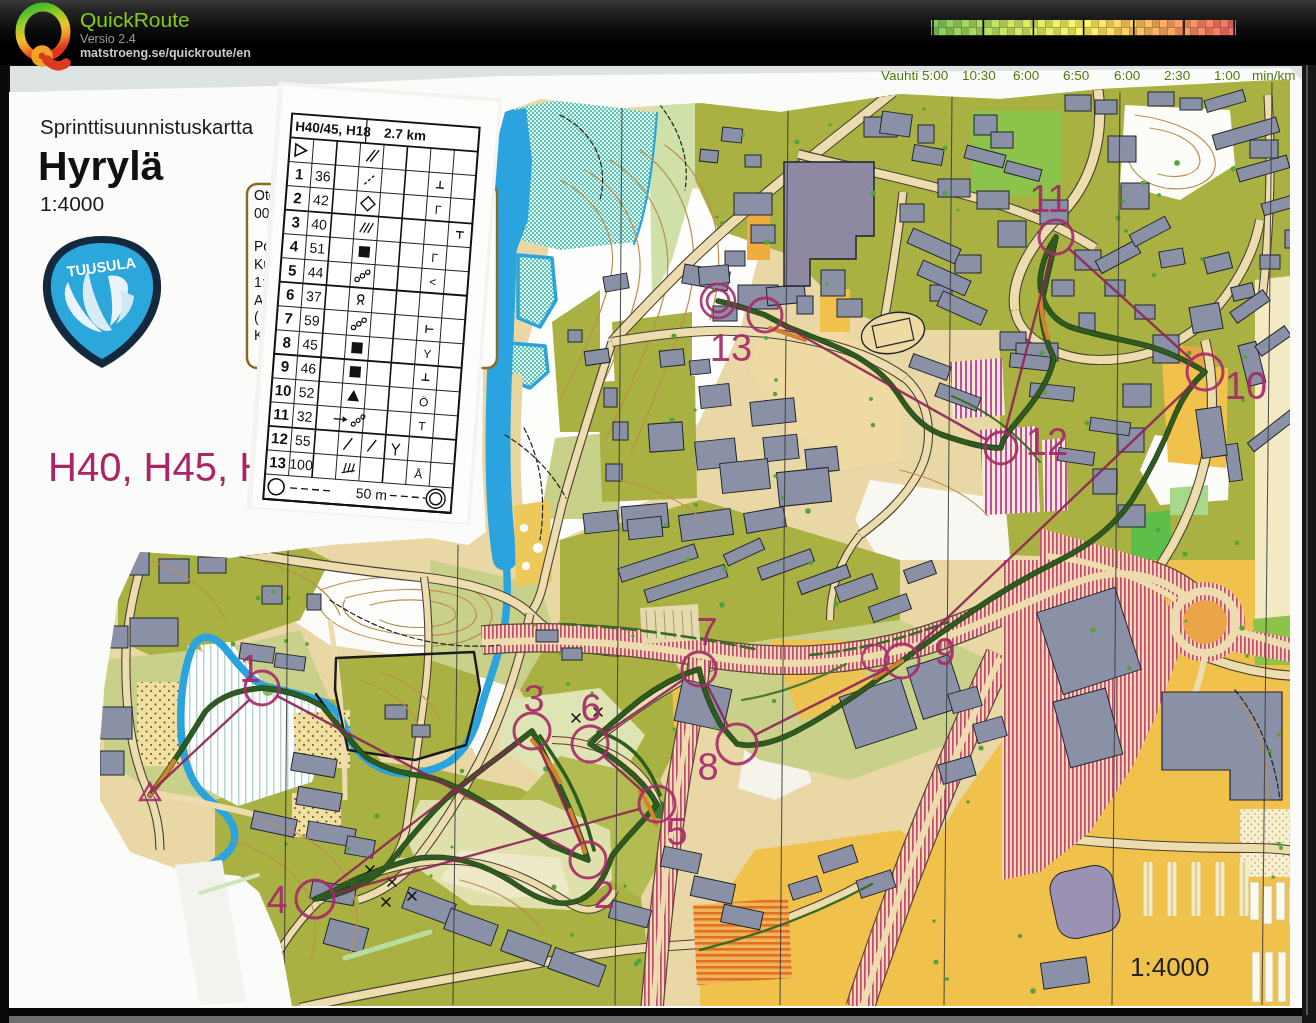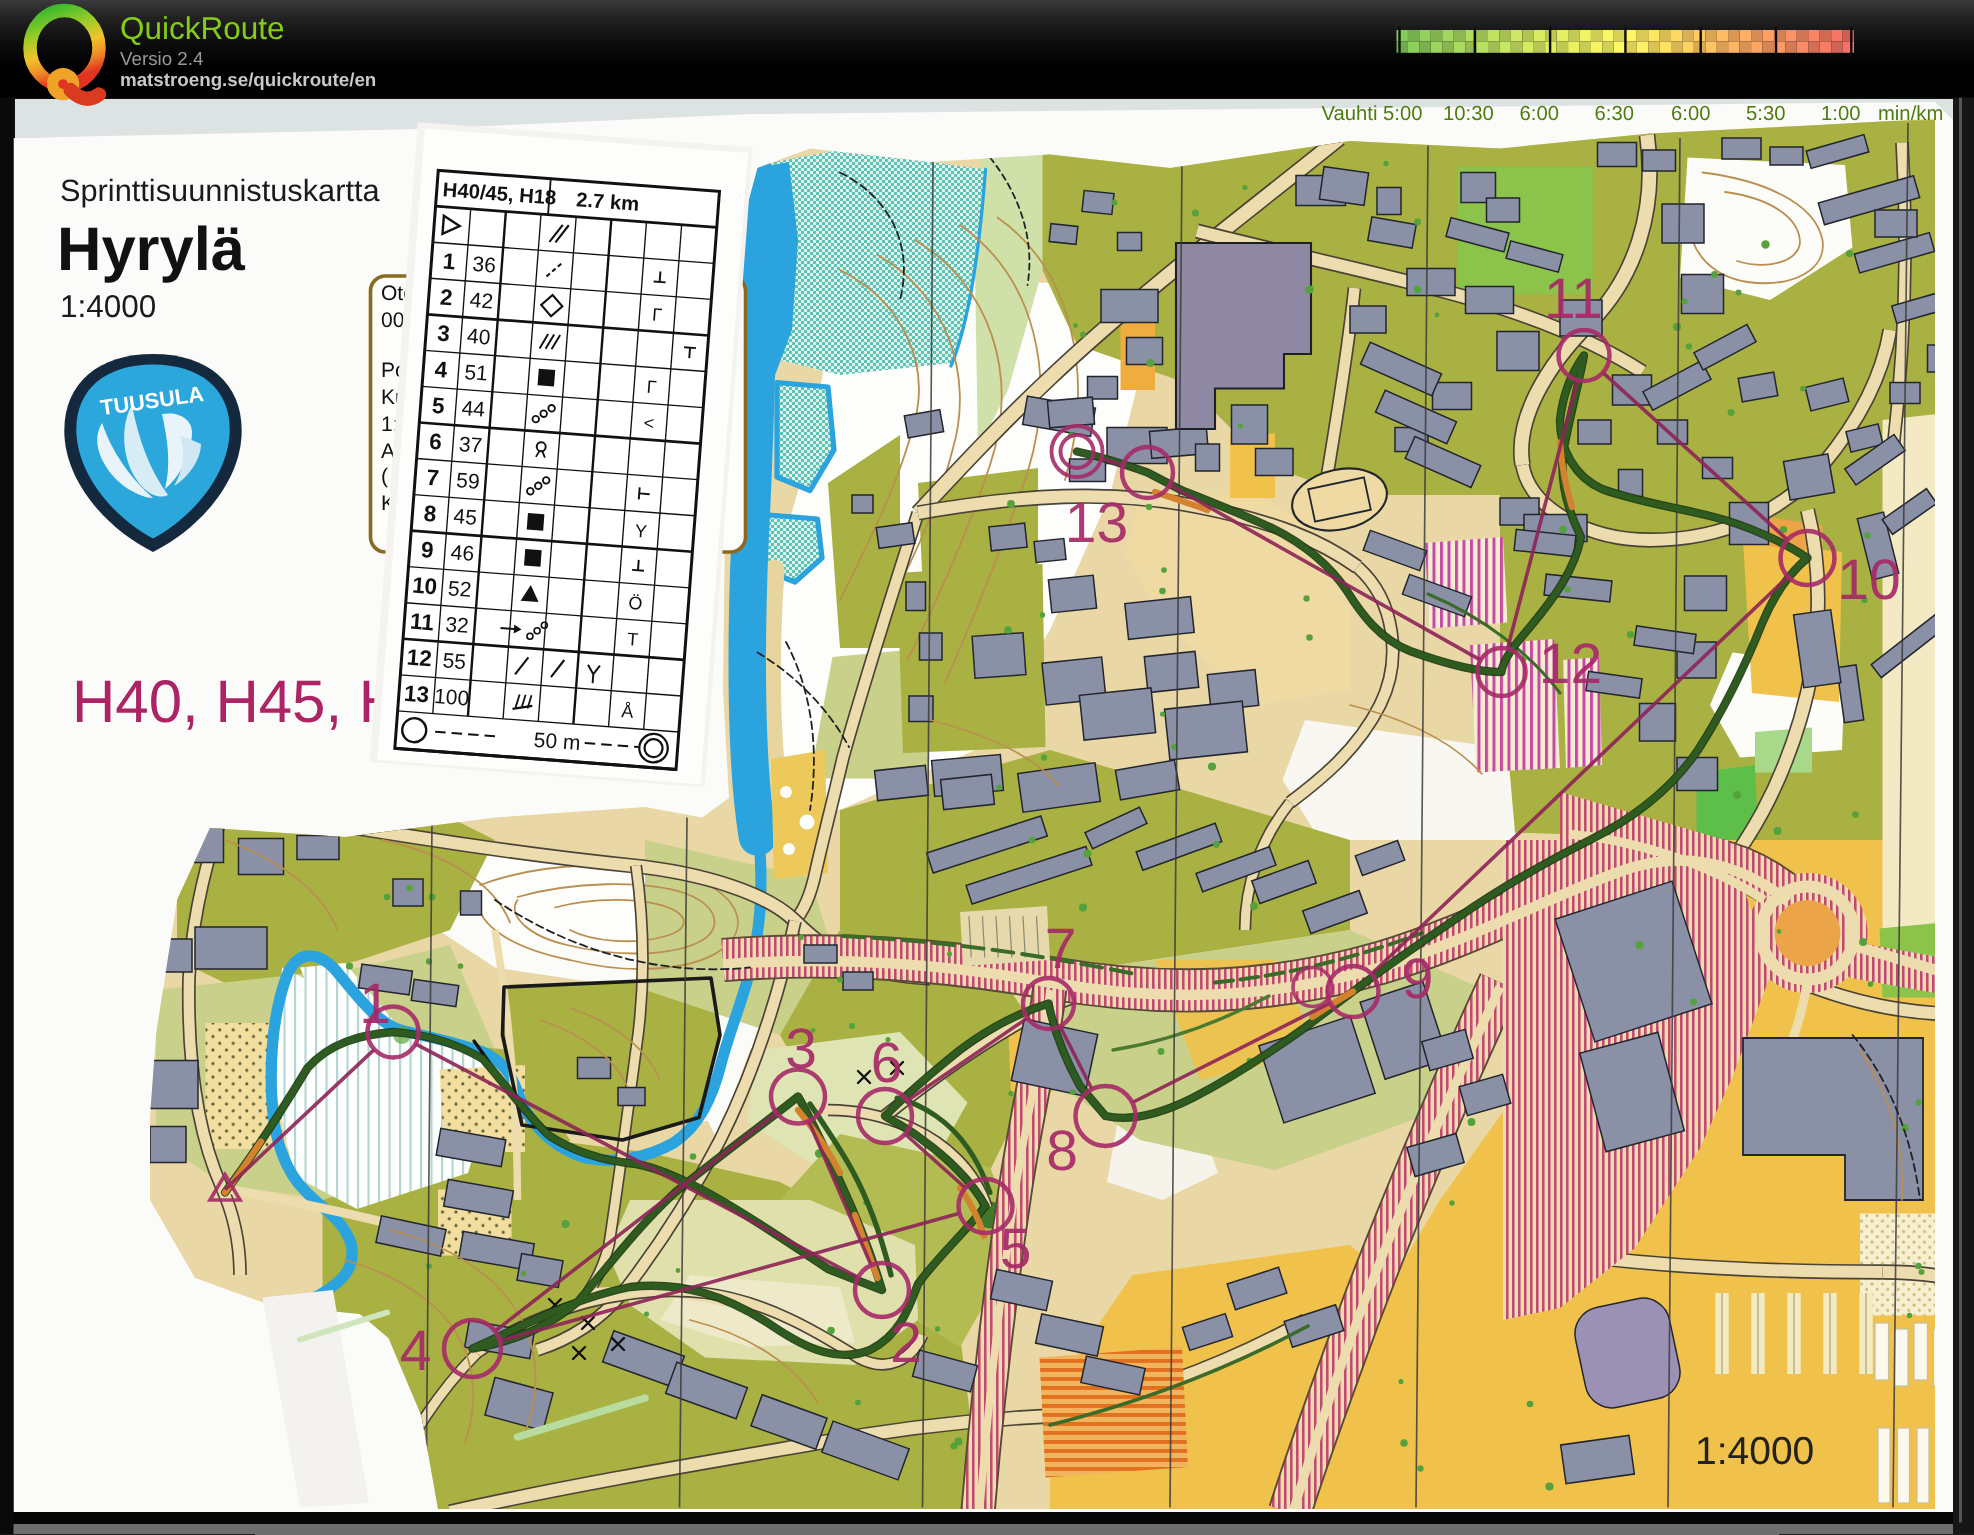--- a/index.html
+++ b/index.html
@@ -17,23 +17,23 @@
 </style>
 </head>
 <body>
 <div id="header"></div>
 <div id="hq">QuickRoute</div>
 <div id="hv">Versio 2.4</div>
 <div id="hm">matstroeng.se/quickroute/en</div>
 <div class="leg" style="left:881px">Vauhti 5:00</div>
 <div class="leg" style="left:962px">10:30</div>
 <div class="leg" style="left:1013px">6:00</div>
-<div class="leg" style="left:1063px">6:30</div>
+<div class="leg" style="left:1063px">6:50</div>
 <div class="leg" style="left:1114px">6:00</div>
-<div class="leg" style="left:1164px">5:30</div>
+<div class="leg" style="left:1164px">2:30</div>
 <div class="leg" style="left:1214px">1:00</div>
 <div class="leg" style="left:1252px">min/km</div>
 <svg id="legsvg" width="1316" height="65" viewBox="0 0 1316 65">
 <rect x="931.0" y="20.0" width="7.62" height="7.6" fill="rgb(132, 206, 91)"></rect>
     <rect x="931.0" y="27.6" width="7.62" height="7.6" fill="rgb(110, 172, 77)"></rect>
     <rect x="938.6" y="20.0" width="7.62" height="7.6" fill="rgb(116, 174, 77)"></rect>
     <rect x="938.6" y="27.6" width="7.62" height="7.6" fill="rgb(138, 208, 91)"></rect>
     <rect x="946.2" y="20.0" width="7.62" height="7.6" fill="rgb(146, 210, 92)"></rect>
     <rect x="946.2" y="27.6" width="7.62" height="7.6" fill="rgb(123, 176, 78)"></rect>
     <rect x="953.9" y="20.0" width="7.62" height="7.6" fill="rgb(129, 179, 78)"></rect>

